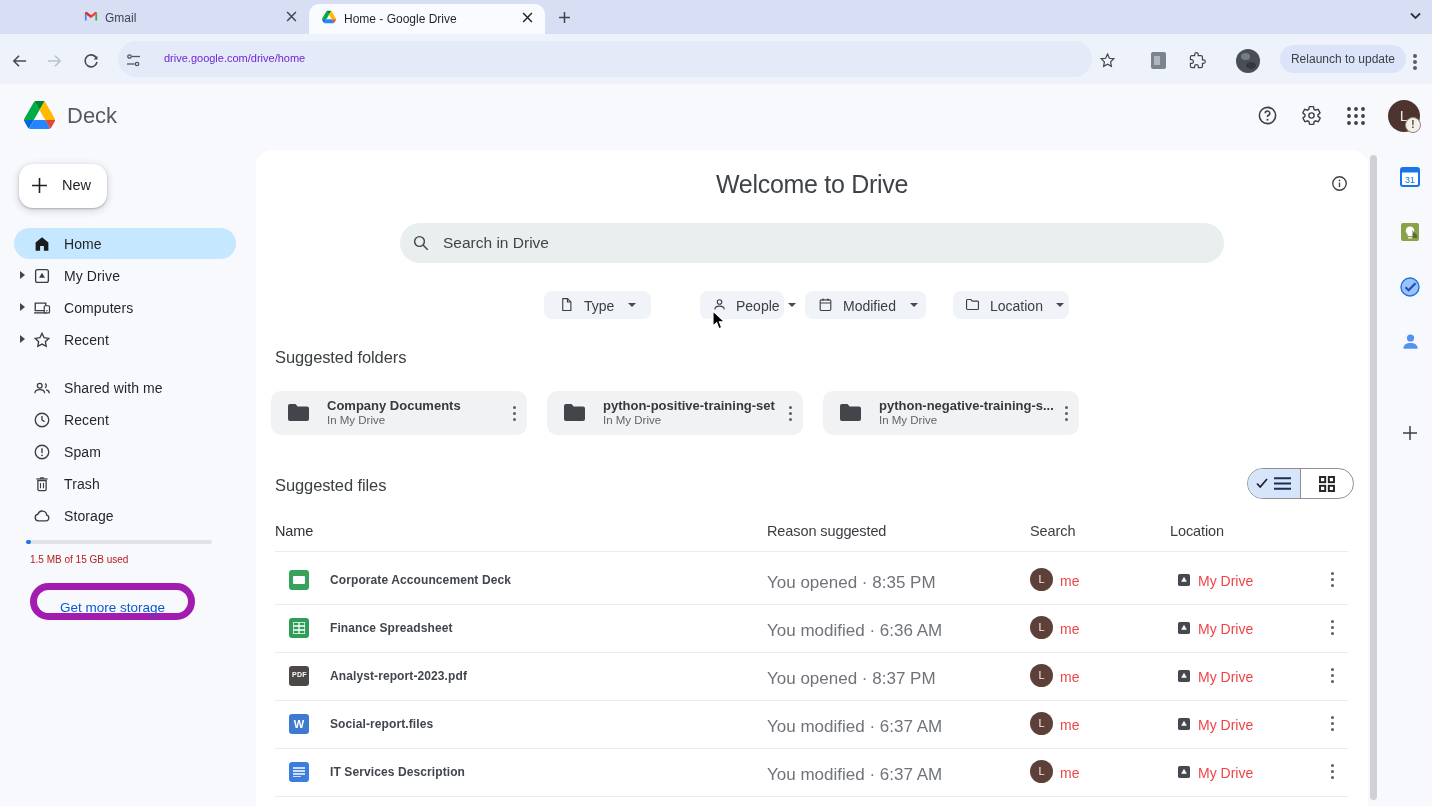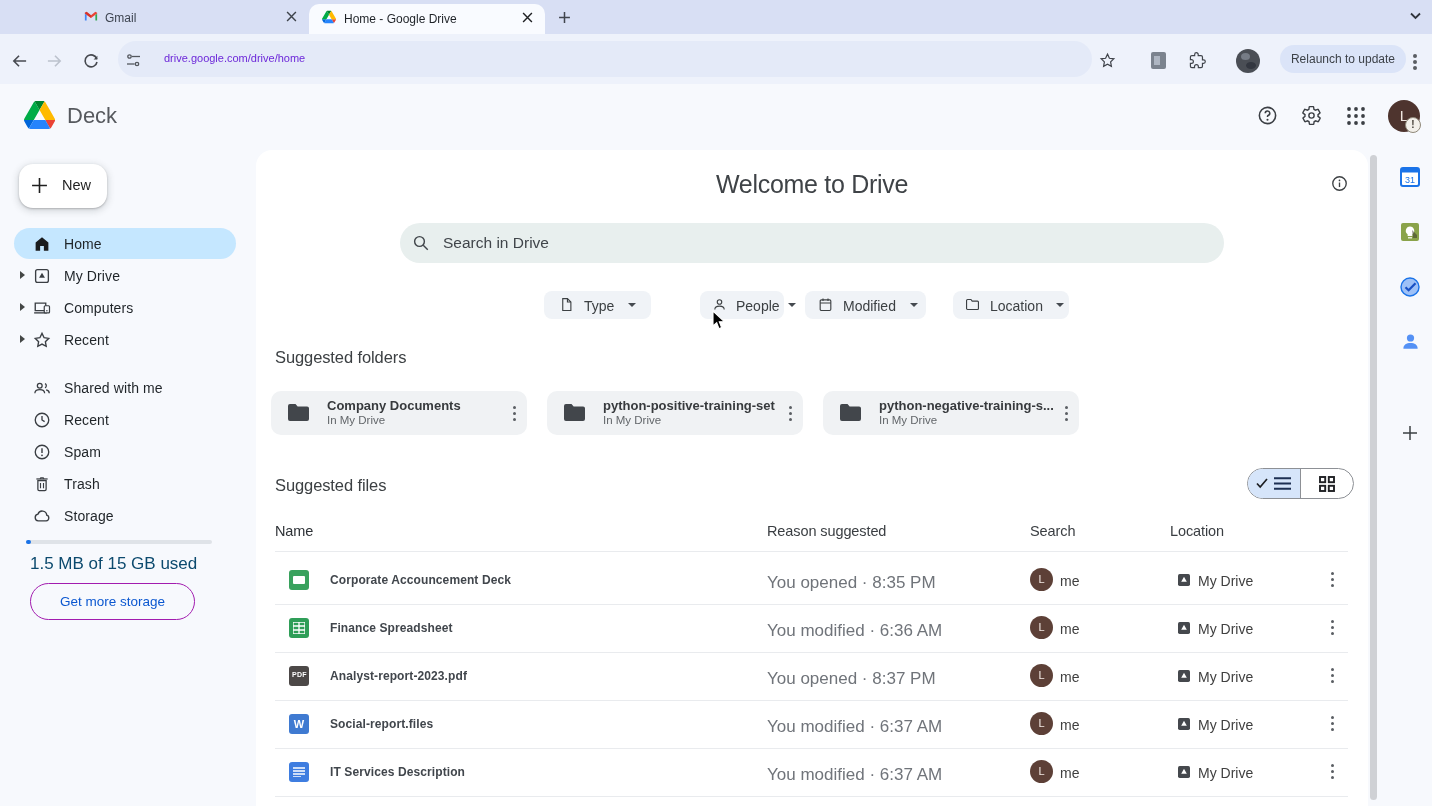--- a/index.html
+++ b/index.html
@@ -16,37 +16,37 @@
 .drivename{left:67px;top:103px;font-size:22px;color:#56595e}
 .panel{left:256px;top:150px;width:1112px;height:656px;background:#ffffff;border-radius:16px 16px 0 0}
 .sidebar{left:0;top:150px;width:256px;height:656px;background:#f7f9fd}
 .newbtn{left:19px;top:164px;width:88px;height:44px;background:#fff;border-radius:14px;box-shadow:0 1px 2px rgba(60,64,67,.30),0 2px 6px 2px rgba(60,64,67,.15)}
 .newtxt{left:62px;top:177px;font-size:14.5px;color:#1f1f1f}
 .navitem{left:0;width:240px;height:32px;font-size:14px;color:#1f2428}
 .navtxt{position:absolute;left:64px;top:8px;white-space:nowrap;letter-spacing:.1px}
 .navico{position:absolute;left:33px;top:7px;width:18px;height:18px}
 .navarrow{position:absolute;left:20px;top:11px;width:0;height:0;border-left:5px solid #444746;border-top:4px solid transparent;border-bottom:4px solid transparent}
 .homesel{left:14px;top:228px;width:222px;height:31px;background:#c5e7ff;border-radius:16px}
-.storetxt{left:30px;top:554px;font-size:17px;color:#0c4a6e}
-.getmore{left:30px;top:583px;width:165px;height:37px;border:1px solid #a21caf;border-radius:19px;color:#0b57d0;font-size:13.5px;line-height:35px;text-align:center}
+.storetxt{left:30px;top:554px;font-size:10px;color:#b91c1c}
+.getmore{left:30px;top:583px;width:165px;height:37px;border:7px solid #a21caf;border-radius:19px;color:#0b57d0;font-size:13.5px;line-height:35px;text-align:center}
 .welcome{left:256px;top:170px;width:1112px;text-align:center;font-size:25px;color:#3f4347;letter-spacing:-.3px}
 .search{left:400px;top:223px;width:824px;height:40px;border-radius:20px;background:#e8efee}
 .searchtxt{left:443px;top:234px;font-size:15.5px;color:#40454a}
 .chip{top:291px;height:28px;border-radius:8px;background:#f0f3f7;color:#3c4043;font-size:14px}
 .chiptxt{position:absolute;top:7px;white-space:nowrap}
 .chipcaret{position:absolute;top:12px;width:0;height:0;border-top:4.5px solid #454a50;border-left:4px solid transparent;border-right:4px solid transparent}
 .seclabel{font-size:16.5px;color:#3c4043;letter-spacing:-.1px}
 .fcard{top:391px;width:256px;height:44px;border-radius:10px;background:#f0f2f4}
 .ftitle{position:absolute;left:56px;top:7px;font-size:13px;font-weight:bold;color:#373a3d;white-space:nowrap}
 .fsub{position:absolute;left:56px;top:23px;font-size:11.5px;color:#62666a}
 .dots{width:4px;height:4px;border-radius:50%;background:#5a5e63;position:absolute}
 .th{top:523px;font-size:14.5px;color:#3a3e42;letter-spacing:-.1px}
 .row-name{font-size:12px;font-weight:bold;color:#41464c;letter-spacing:.1px}
 .row-reason{font-size:17px;color:#70747a}
-.row-gray{font-size:14px;color:#404040}
+.row-gray{font-size:14px;color:#ef4444}
 .sep{left:275px;width:1073px;height:1px;background:#e9ebee}
 .avatarL{width:23px;height:23px;border-radius:50%;background:#5d4037;color:#f3e9e4;font-size:11px;text-align:center;line-height:23px}
 .scrollbar{left:1370px;top:155px;width:7px;height:645px;background:#cfd1d5;border-radius:4px}
 </style></head>
 <body>
 
 <div class="a tabstrip"></div>
 <div class="a tab-active"></div>
 <div class="a tab-label dim" style="left:105px;top:11px;">Gmail</div>
 <div class="a tab-label" style="left:344px;top:12px;">Home - Google Drive</div>

